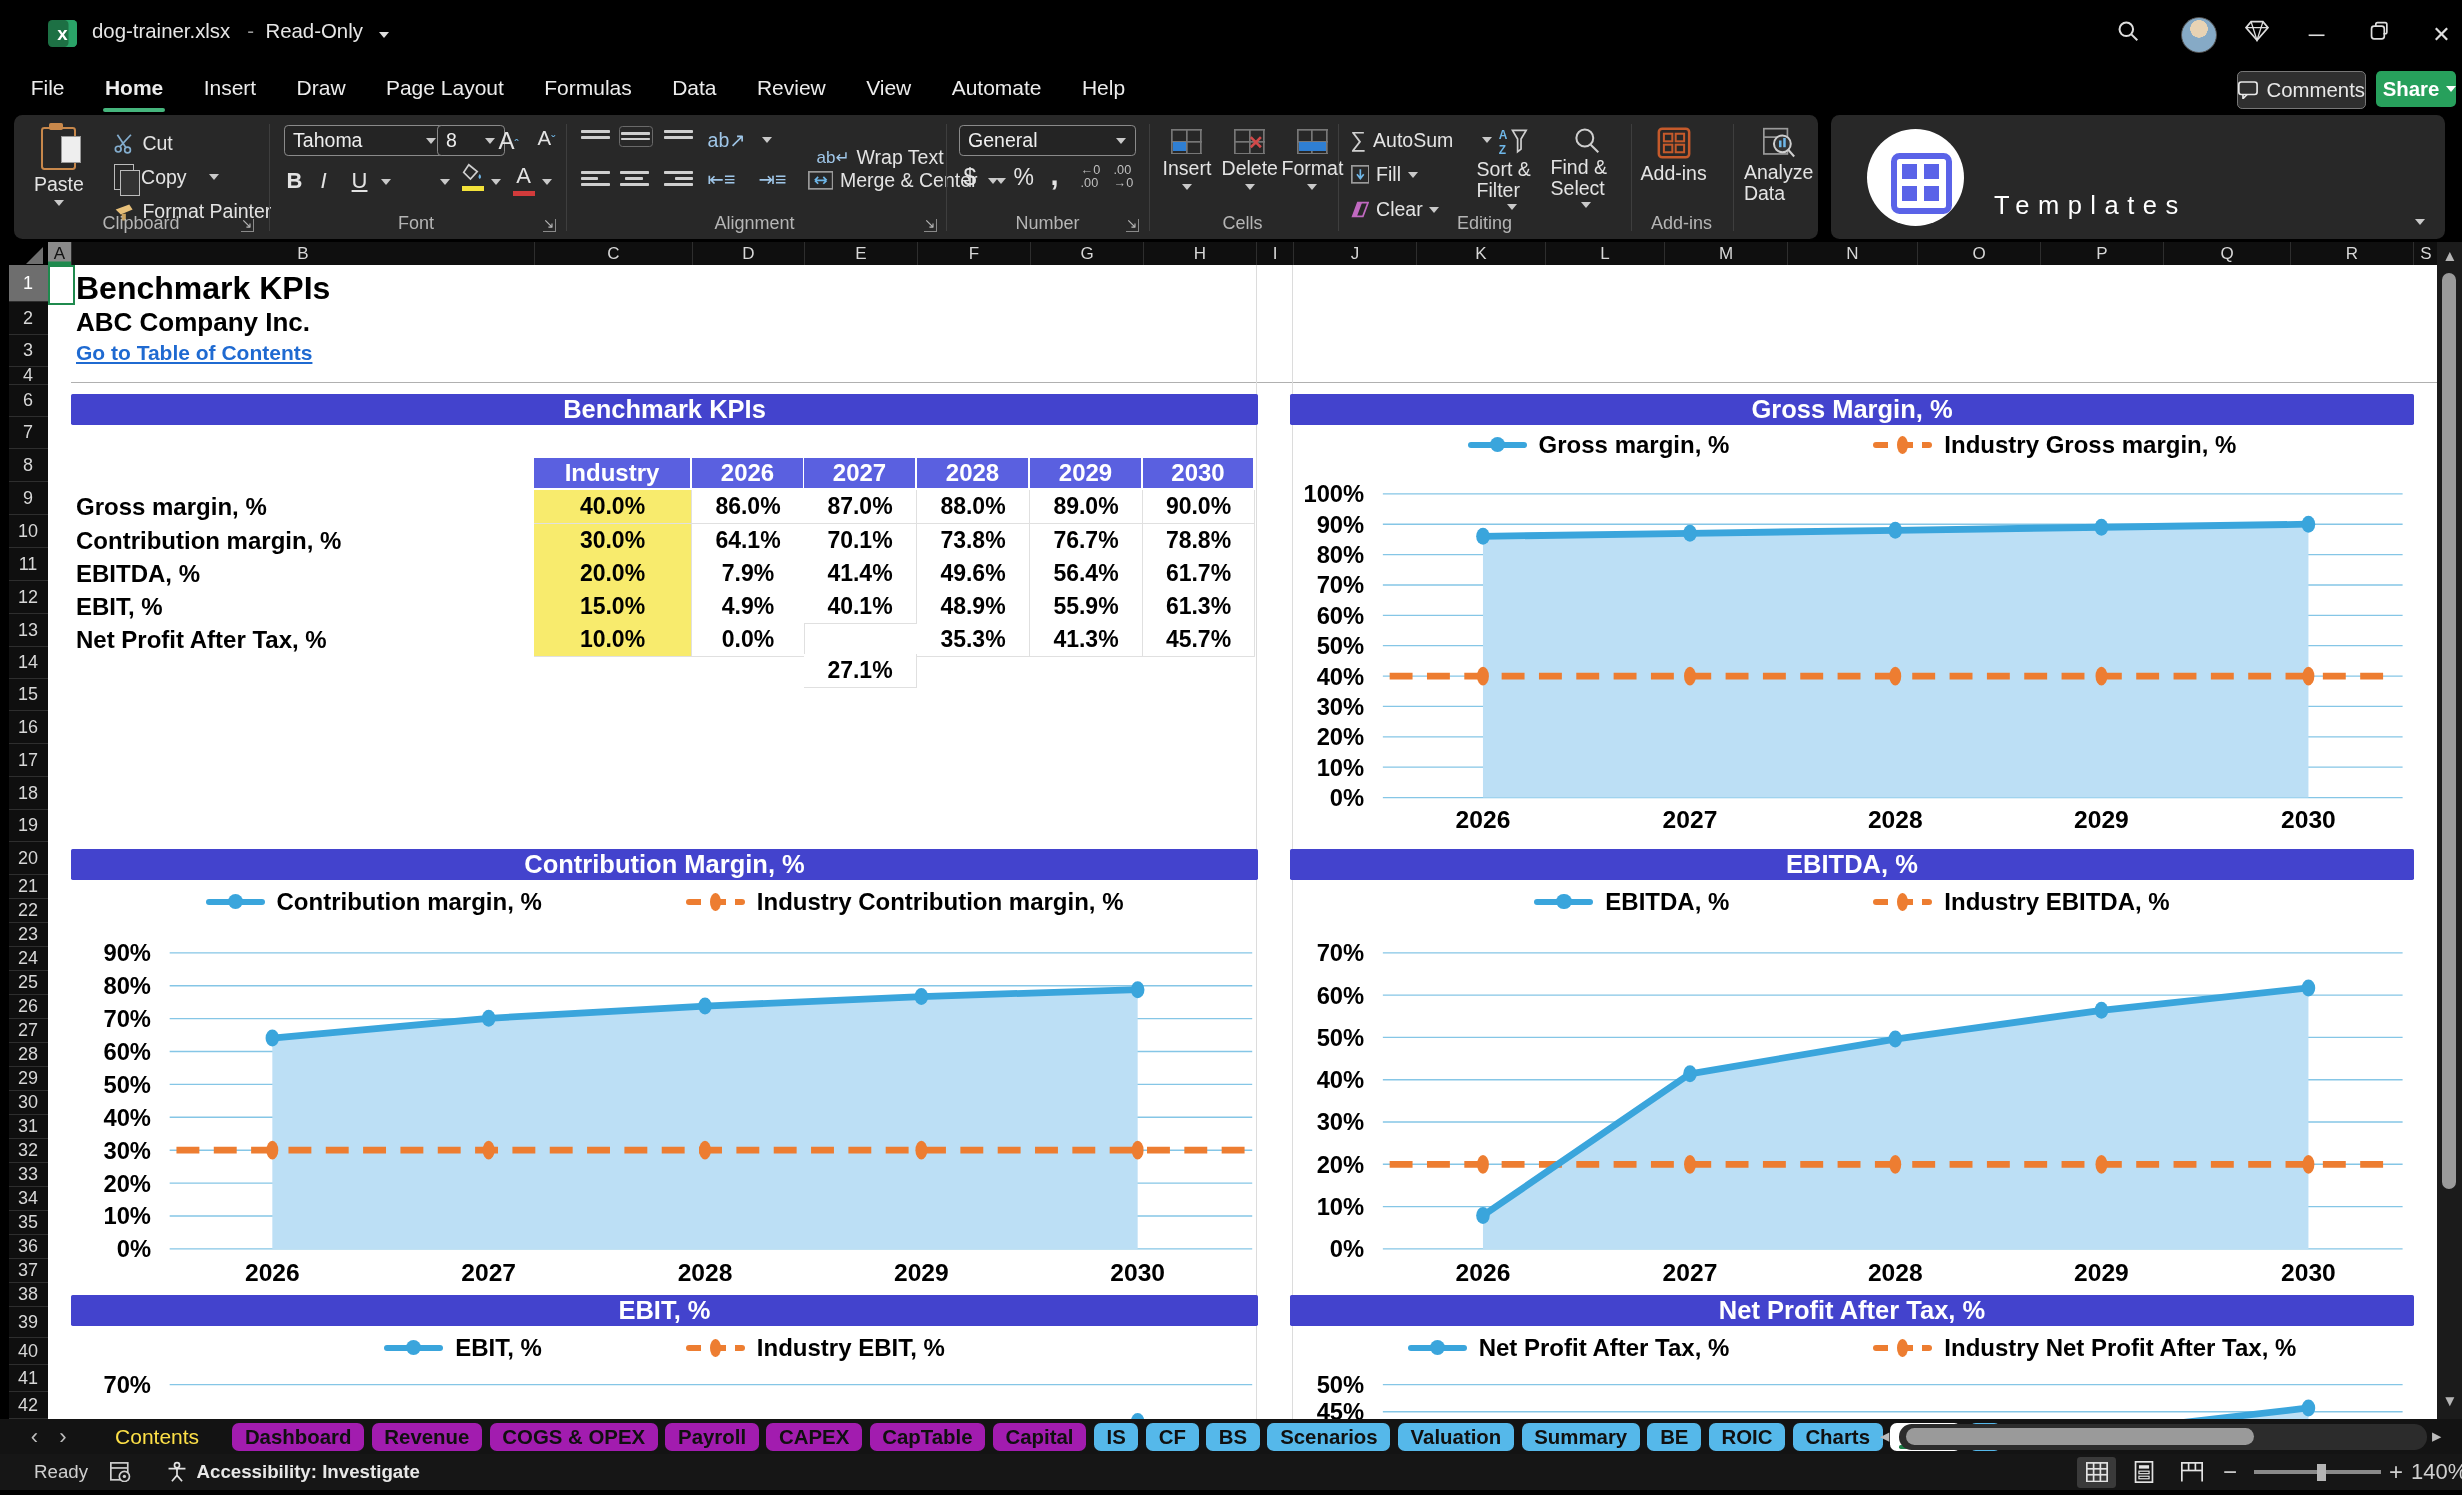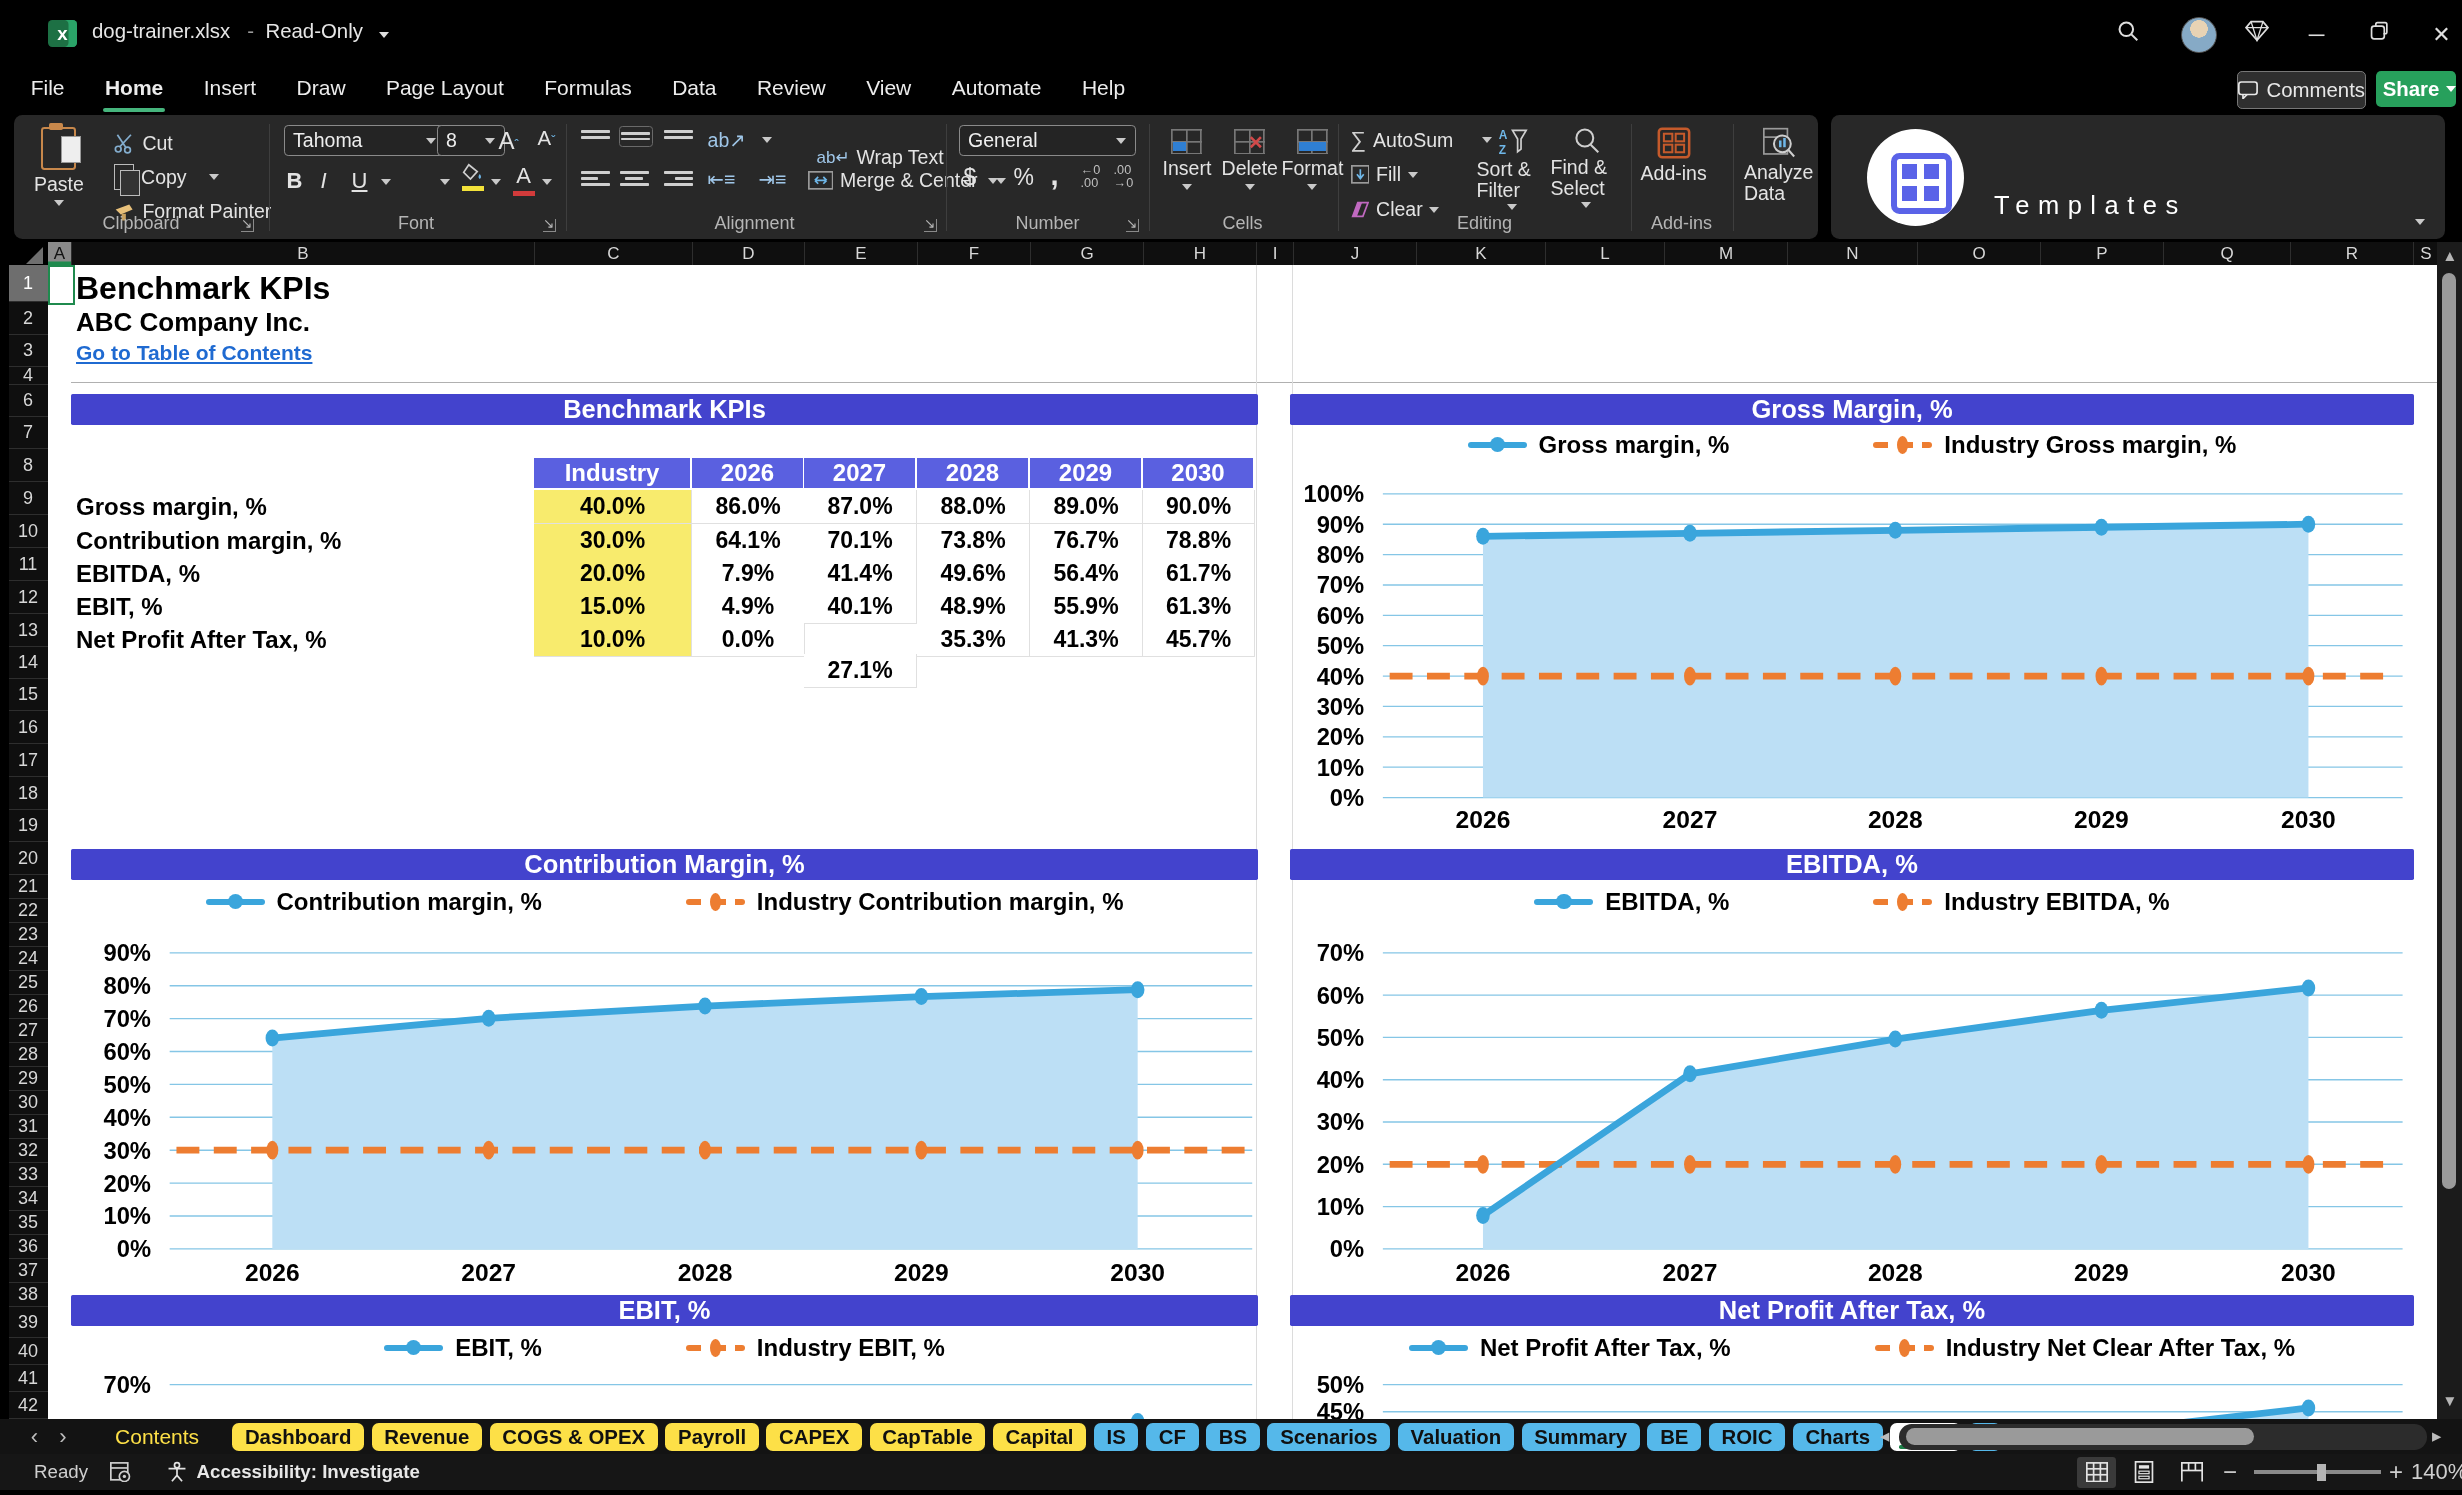--- a/index.html
+++ b/index.html
@@ -93,21 +93,21 @@
   .kt-h{position:absolute;top:458px;height:30px;background:#5a60e0;color:#fff;font-weight:bold;font-size:24px;
         display:flex;align-items:center;justify-content:center;border-right:1.7px solid #fff;}
   .kt-c{position:absolute;font-size:23px;font-weight:bold;color:#000;display:flex;align-items:center;justify-content:center;
         border-right:0.8px solid #e0e0e0;border-bottom:0.8px solid #e0e0e0;background:#fff;height:33px;}
   .kt-c.yl{background:#f8eb6d;}
   
   .tabbar{position:absolute;left:0;top:1419px;width:100%;height:36px;background:#131313;display:flex;align-items:center;gap:7.6px;padding-left:24px;box-sizing:border-box;}
   .tnav{color:#bdbdbd;font-size:22px;padding:0 6.8px;}
   .contents-tab{color:#fde047;font-size:21px;margin:0 25.5px 0 34px;}
   .stab{height:28px;border-radius:6.8px;display:flex;align-items:center;padding:0 12.7px;font-size:20.4px;font-weight:bold;color:#101010;position:relative;white-space:nowrap;}
-  .stab.yellow{background:#fde047;}
+  .stab.yellow{background:#a21caf;}
   .stab.blue{background:#55b8ea;}
   .stab.active{background:#fff;}
   .stab.active::after{content:'';position:absolute;left:12%;right:12%;bottom:1.7px;height:4.2px;background:#1d8048;border-radius:1.7px;}
   .stab.partial{width:22px;padding:0 5.1px;overflow:hidden;}
   .dots3 span{display:inline-block;width:4.2px;height:4.2px;border-radius:50%;background:#cfcfcf;margin:0 1.7px;vertical-align:middle;}
   .plus-ic{position:relative;width:22px;height:22px;}
   .plus-ic::before,.plus-ic::after{content:'';position:absolute;background:#cfcfcf;}
   .plus-ic::before{left:9.3px;top:1.7px;width:3.4px;height:18.7px;}
   .plus-ic::after{left:1.7px;top:9.3px;width:18.7px;height:3.4px;}
   .vdots span{display:block;width:4.2px;height:4.2px;border-radius:50%;background:#cfcfcf;margin:2.5px auto;}
@@ -586,21 +586,21 @@
   </div>
 
   <div class="banner" style="left:1290px;top:1295px;width:1124px">Net Profit After Tax, %</div>
   <div class="legend" style="left:1290px;top:1334px;width:1124px">
     <div class="li">
         <span class="sw-blue"></span>
         <span>Net Profit After Tax, %</span>
       </div>
     <div class="li">
         <span class="sw-or"></span>
-        <span>Industry Net Clear After Tax, %</span>
+        <span>Industry Net Profit After Tax, %</span>
       </div>
   </div>
 
   <svg id="charts" class="abs" style="left:0;top:0;pointer-events:none" width="2462" height="1495" viewBox="0 0 2902 1762">
       <line x1="1630" y1="582" x2="2832" y2="582" stroke="#85c6e6" stroke-width="1.6"></line>
       <text x="1608" y="592" text-anchor="end" font-size="28" font-weight="700" fill="#000">100%</text>
       <line x1="1630" y1="617.8" x2="2832" y2="617.8" stroke="#85c6e6" stroke-width="1.6"></line>
       <text x="1608" y="627.8" text-anchor="end" font-size="28" font-weight="700" fill="#000">90%</text>
       <line x1="1630" y1="653.6" x2="2832" y2="653.6" stroke="#85c6e6" stroke-width="1.6"></line>
       <text x="1608" y="663.6" text-anchor="end" font-size="28" font-weight="700" fill="#000">80%</text>

